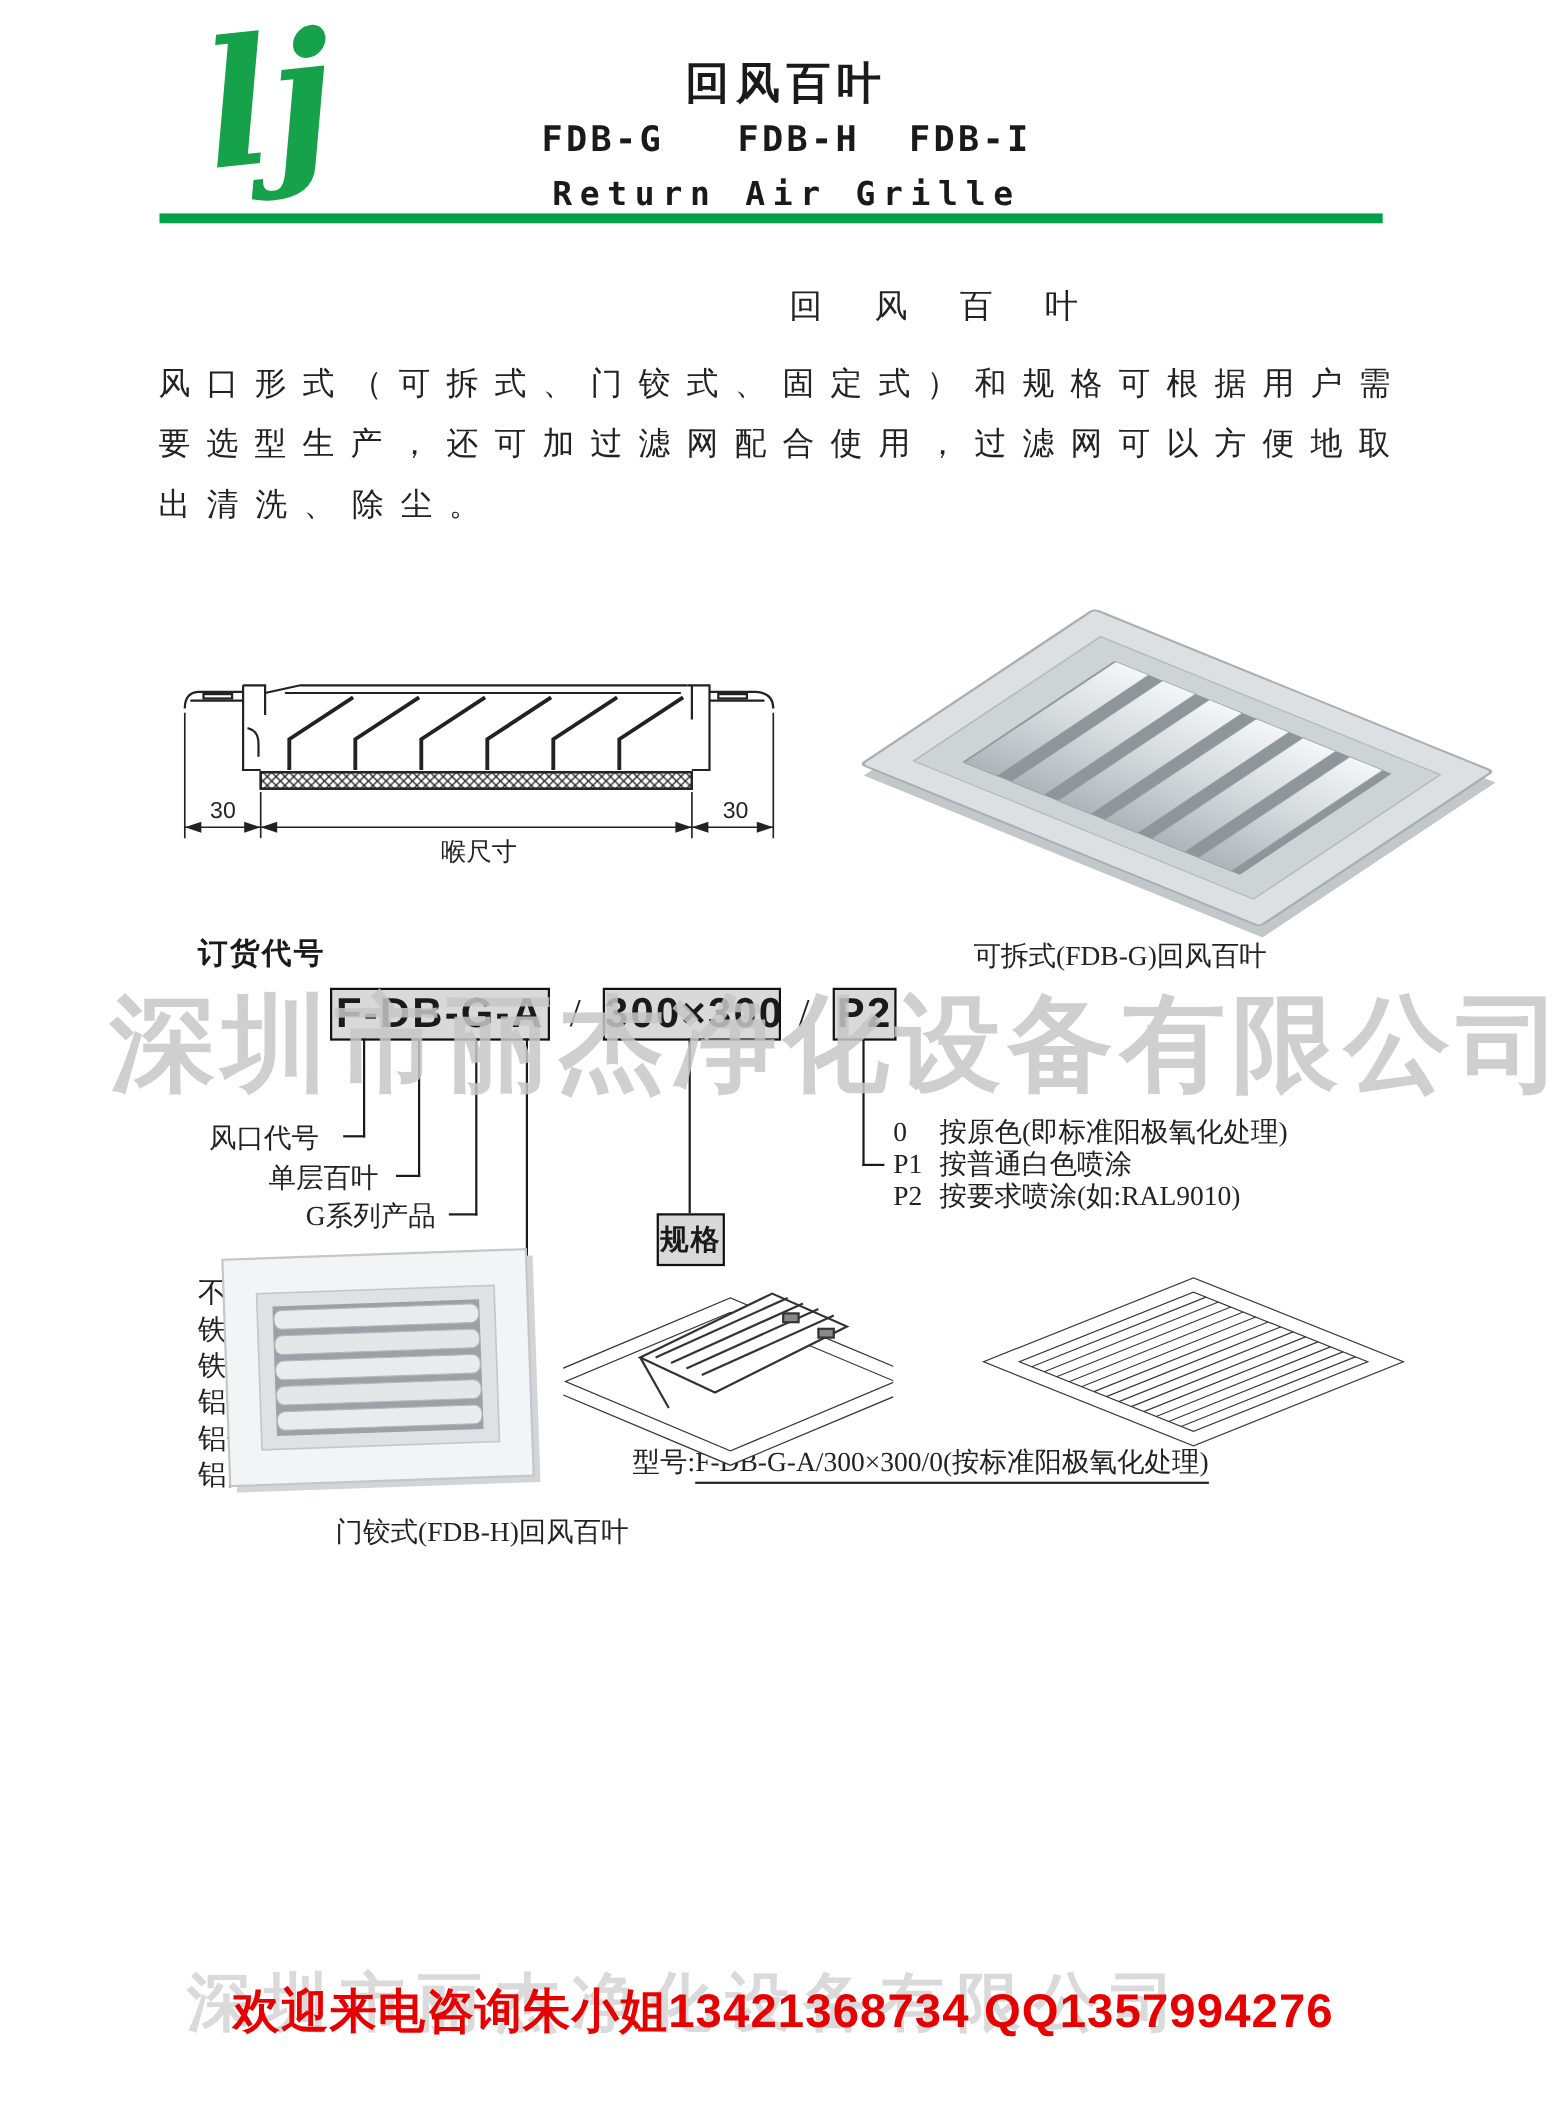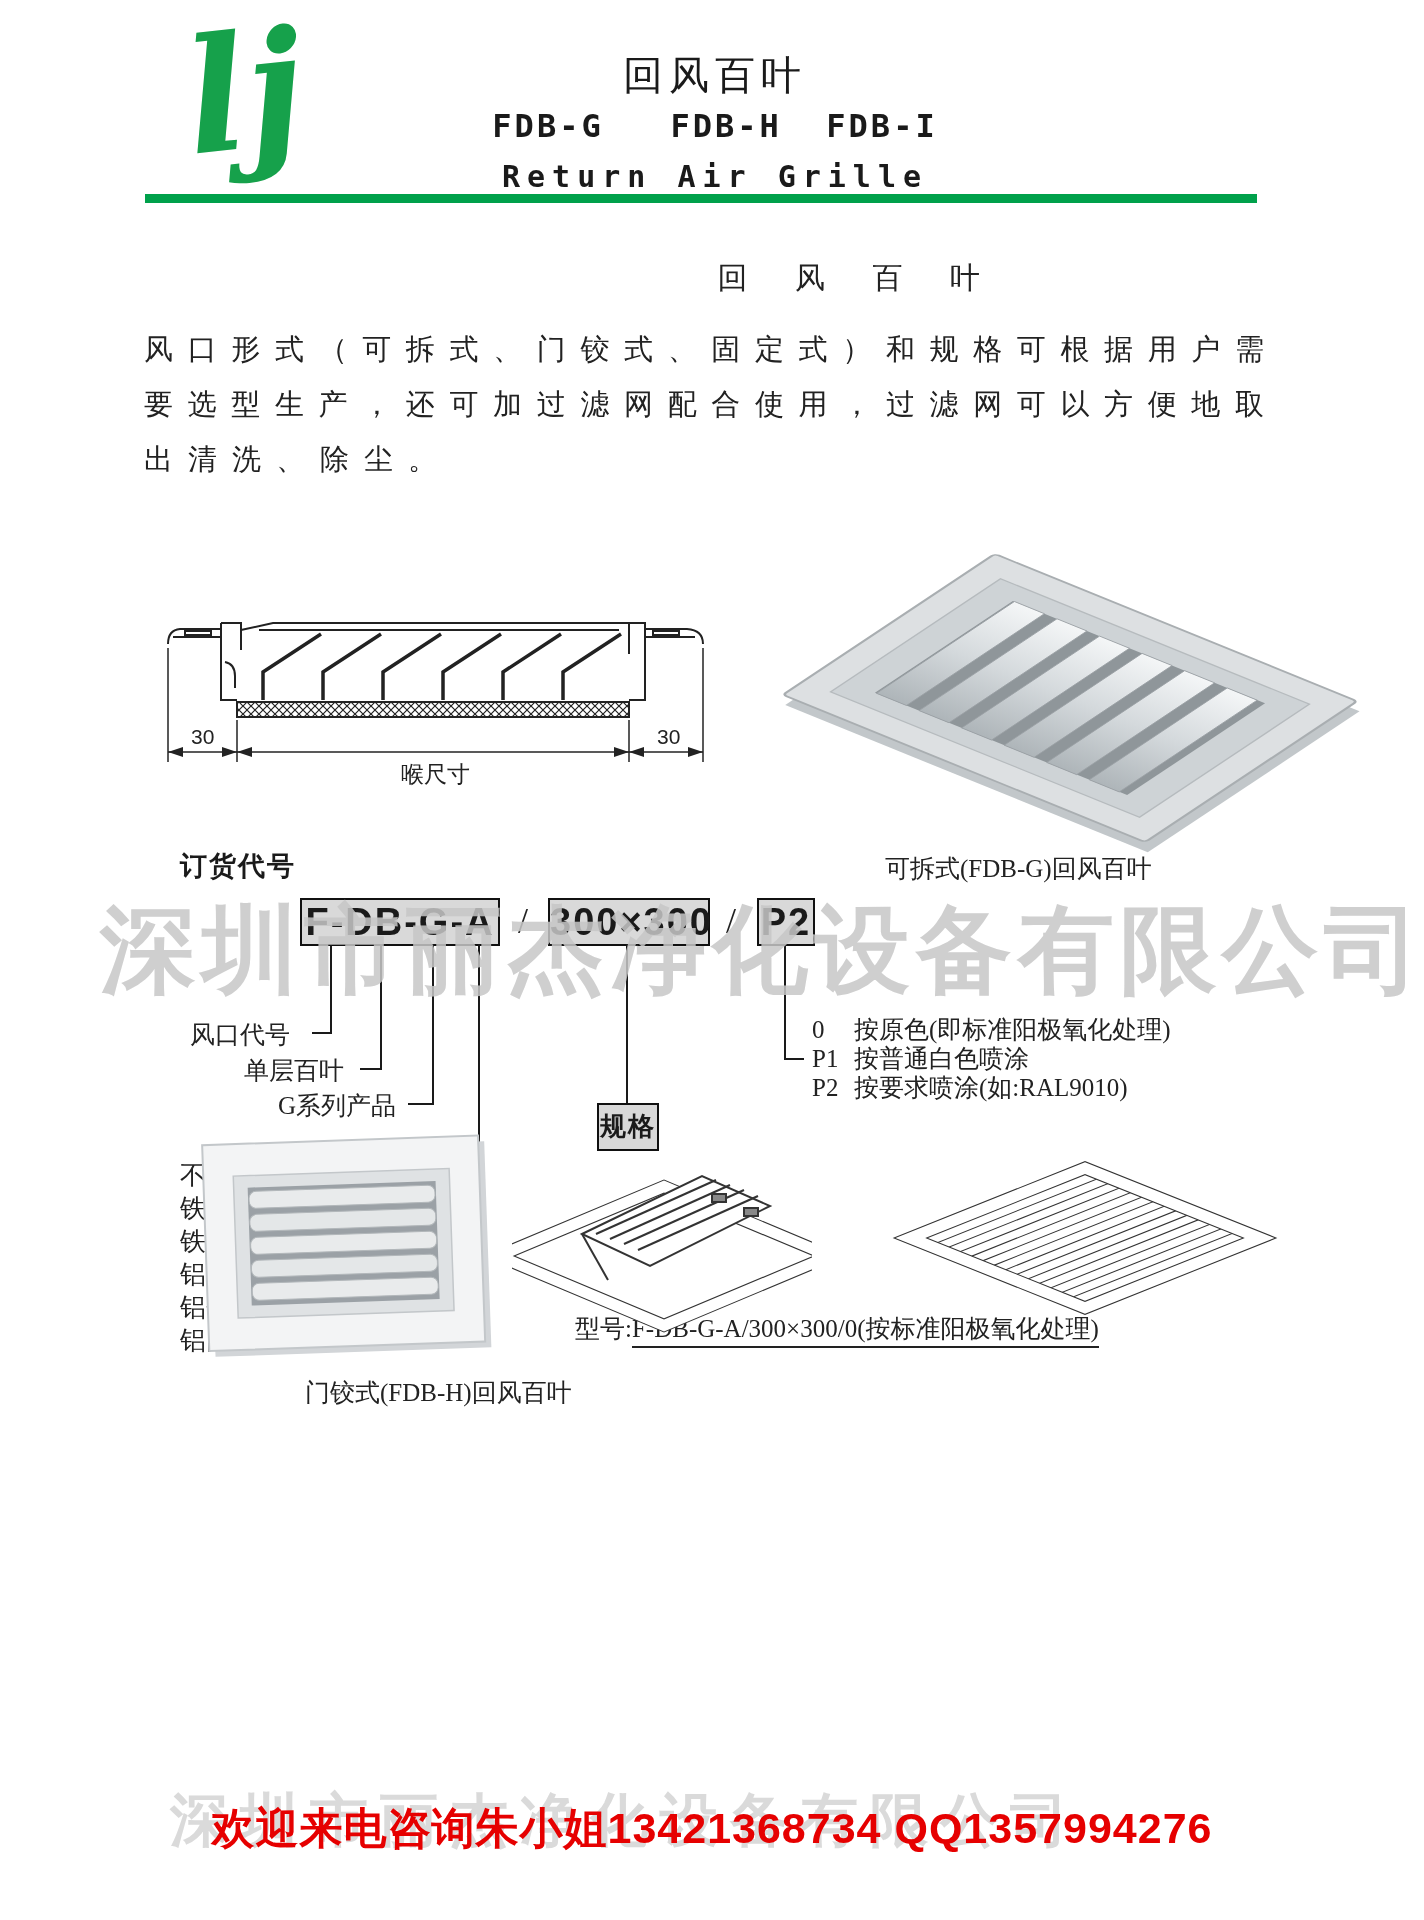--- a/index.html
+++ b/index.html
@@ -7,21 +7,21 @@
         font-family:"Liberation Serif","DejaVu Serif",serif;color:#1a1a1a;}
   .abs{position:absolute;}
   .mono{font-family:"DejaVu Sans Mono","Liberation Mono",monospace;}
   .nowrap{white-space:nowrap;}
 
   
   .logo{left:186px;top:18px;font-size:158px;line-height:150px;color:#16a14b;
         font-style:italic;font-weight:bold;transform:rotate(-6deg);
         font-family:"DejaVu Serif","Liberation Serif",serif;}
   .title-block{left:420px;top:48px;width:590px;text-align:center;}
-  .title-cn{font-size:40px;font-weight:normal;letter-spacing:6px;font-family:"Liberation Sans",sans-serif;}
+  .title-cn{font-size:40px;font-weight:bold;letter-spacing:6px;font-family:"Liberation Sans",sans-serif;}
   .title-models{font-size:32px;font-weight:bold;margin-top:4px;white-space:pre;letter-spacing:3px;}
   .title-en{font-size:30px;font-weight:bold;letter-spacing:7px;margin-top:14px;}
   .green-rule{left:145px;top:194px;width:1112px;height:9px;background:#00a14b;}
 
   
   .sec-head{left:430px;top:258px;width:570px;text-align:right;font-size:30px;letter-spacing:20px;color:#222;}
   .para{left:144px;top:322px;width:1120px;}
   .para .pline{width:1120px;font-size:29px;line-height:55px;color:#222;
                text-align:justify;text-align-last:justify;}
   .para .pline.indent{padding-left:68px;width:1052px;}

